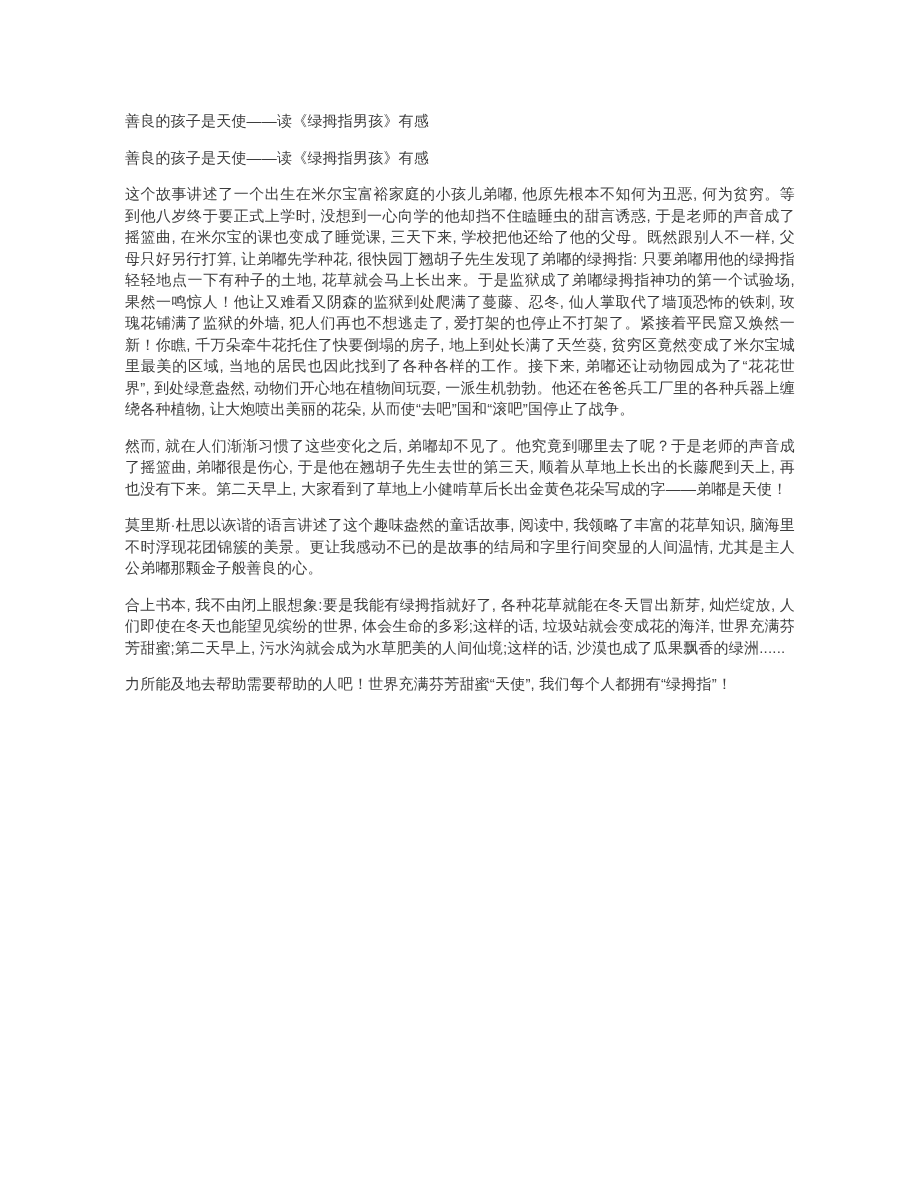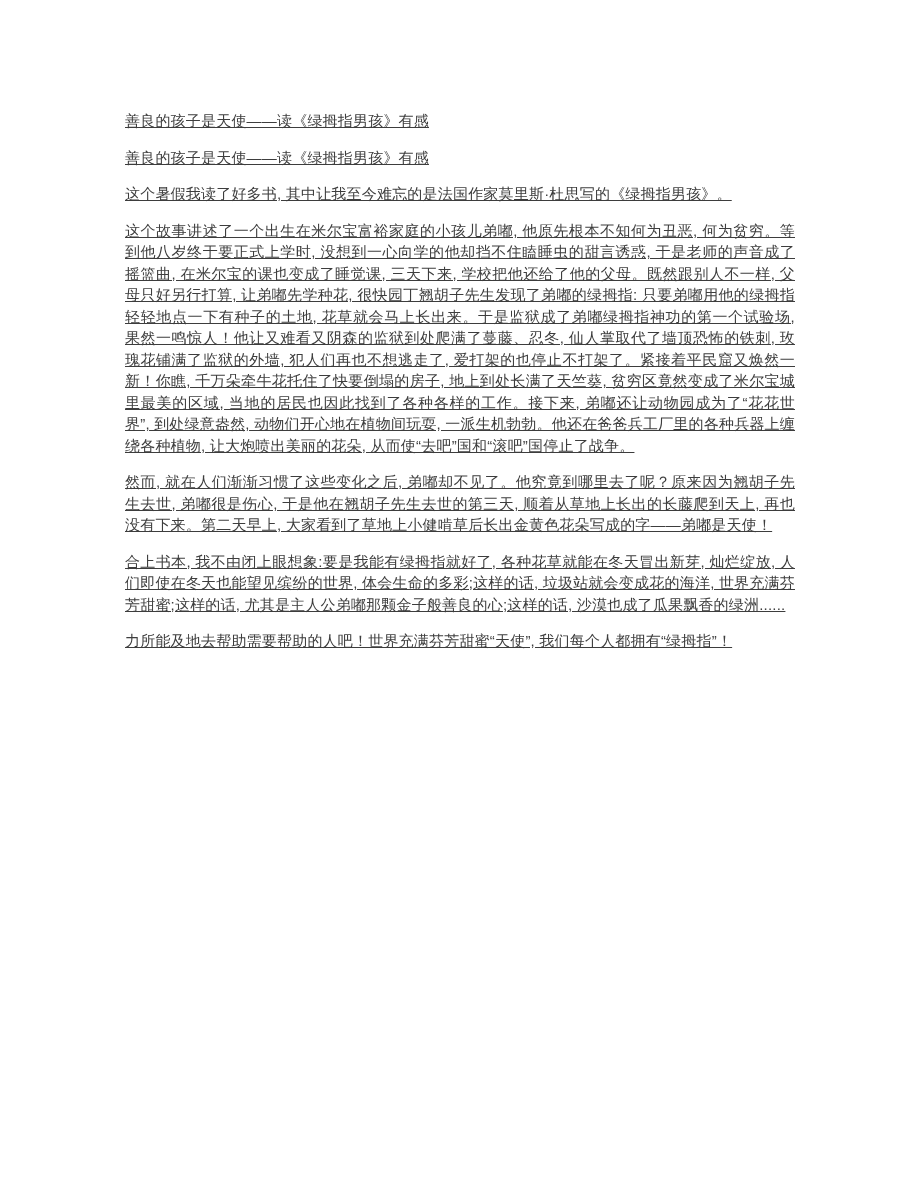--- a/index.html
+++ b/index.html
@@ -19,32 +19,31 @@
   }
   .doc p {
     margin: 0 0 15px 0;
     font-size: 15px;
     line-height: 21.5px;
     color: #3d3d3d;
     text-align: justify;
     text-justify: inter-ideograph;
     word-break: break-all;
     letter-spacing: 0.2px;
-    text-decoration: underline;
   }
   .doc p.single-line {
     text-align: left;
   }
 </style>
 </head>
 <body>
 
 <div class="page">
   <div class="doc">
     <p class="single-line">善良的孩子是天使——读《绿拇指男孩》有感</p>
     <p class="single-line">善良的孩子是天使——读《绿拇指男孩》有感</p>
-    <p>这个暑假我读了好多书, 其中让我至今难忘的是法国作家莫里斯·杜思写的《绿拇指男孩》。</p>
     <p>这个故事讲述了一个出生在米尔宝富裕家庭的小孩儿弟嘟, 他原先根本不知何为丑恶, 何为贫穷。等到他八岁终于要正式上学时, 没想到一心向学的他却挡不住瞌睡虫的甜言诱惑, 于是老师的声音成了摇篮曲, 在米尔宝的课也变成了睡觉课, 三天下来, 学校把他还给了他的父母。既然跟别人不一样, 父母只好另行打算, 让弟嘟先学种花, 很快园丁翘胡子先生发现了弟嘟的绿拇指: 只要弟嘟用他的绿拇指轻轻地点一下有种子的土地, 花草就会马上长出来。于是监狱成了弟嘟绿拇指神功的第一个试验场, 果然一鸣惊人！他让又难看又阴森的监狱到处爬满了蔓藤、忍冬, 仙人掌取代了墙顶恐怖的铁刺, 玫瑰花铺满了监狱的外墙, 犯人们再也不想逃走了, 爱打架的也停止不打架了。紧接着平民窟又焕然一新！你瞧, 千万朵牵牛花托住了快要倒塌的房子, 地上到处长满了天竺葵, 贫穷区竟然变成了米尔宝城里最美的区域, 当地的居民也因此找到了各种各样的工作。接下来, 弟嘟还让动物园成为了“花花世界”, 到处绿意盎然, 动物们开心地在植物间玩耍, 一派生机勃勃。他还在爸爸兵工厂里的各种兵器上缠绕各种植物, 让大炮喷出美丽的花朵, 从而使“去吧”国和“滚吧”国停止了战争。</p>
-    <p>然而, 就在人们渐渐习惯了这些变化之后, 弟嘟却不见了。他究竟到哪里去了呢？原来因为翘胡子先生去世, 弟嘟很是伤心, 于是他在翘胡子先生去世的第三天, 顺着从草地上长出的长藤爬到天上, 再也没有下来。第二天早上, 大家看到了草地上小健啃草后长出金黄色花朵写成的字——弟嘟是天使！</p>
-    <p>合上书本, 我不由闭上眼想象:要是我能有绿拇指就好了, 各种花草就能在冬天冒出新芽, 灿烂绽放, 人们即使在冬天也能望见缤纷的世界, 体会生命的多彩;这样的话, 垃圾站就会变成花的海洋, 世界充满芬芳甜蜜;这样的话, 尤其是主人公弟嘟那颗金子般善良的心;这样的话, 沙漠也成了瓜果飘香的绿洲......</p>
+    <p>然而, 就在人们渐渐习惯了这些变化之后, 弟嘟却不见了。他究竟到哪里去了呢？于是老师的声音成了摇篮曲, 弟嘟很是伤心, 于是他在翘胡子先生去世的第三天, 顺着从草地上长出的长藤爬到天上, 再也没有下来。第二天早上, 大家看到了草地上小健啃草后长出金黄色花朵写成的字——弟嘟是天使！</p>
+    <p>莫里斯·杜思以诙谐的语言讲述了这个趣味盎然的童话故事, 阅读中, 我领略了丰富的花草知识, 脑海里不时浮现花团锦簇的美景。更让我感动不已的是故事的结局和字里行间突显的人间温情, 尤其是主人公弟嘟那颗金子般善良的心。</p>
+    <p>合上书本, 我不由闭上眼想象:要是我能有绿拇指就好了, 各种花草就能在冬天冒出新芽, 灿烂绽放, 人们即使在冬天也能望见缤纷的世界, 体会生命的多彩;这样的话, 垃圾站就会变成花的海洋, 世界充满芬芳甜蜜;第二天早上, 污水沟就会成为水草肥美的人间仙境;这样的话, 沙漠也成了瓜果飘香的绿洲......</p>
     <p>力所能及地去帮助需要帮助的人吧！世界充满芬芳甜蜜“天使”, 我们每个人都拥有“绿拇指”！</p>
   </div>
 </div>
 
 </body></html>

